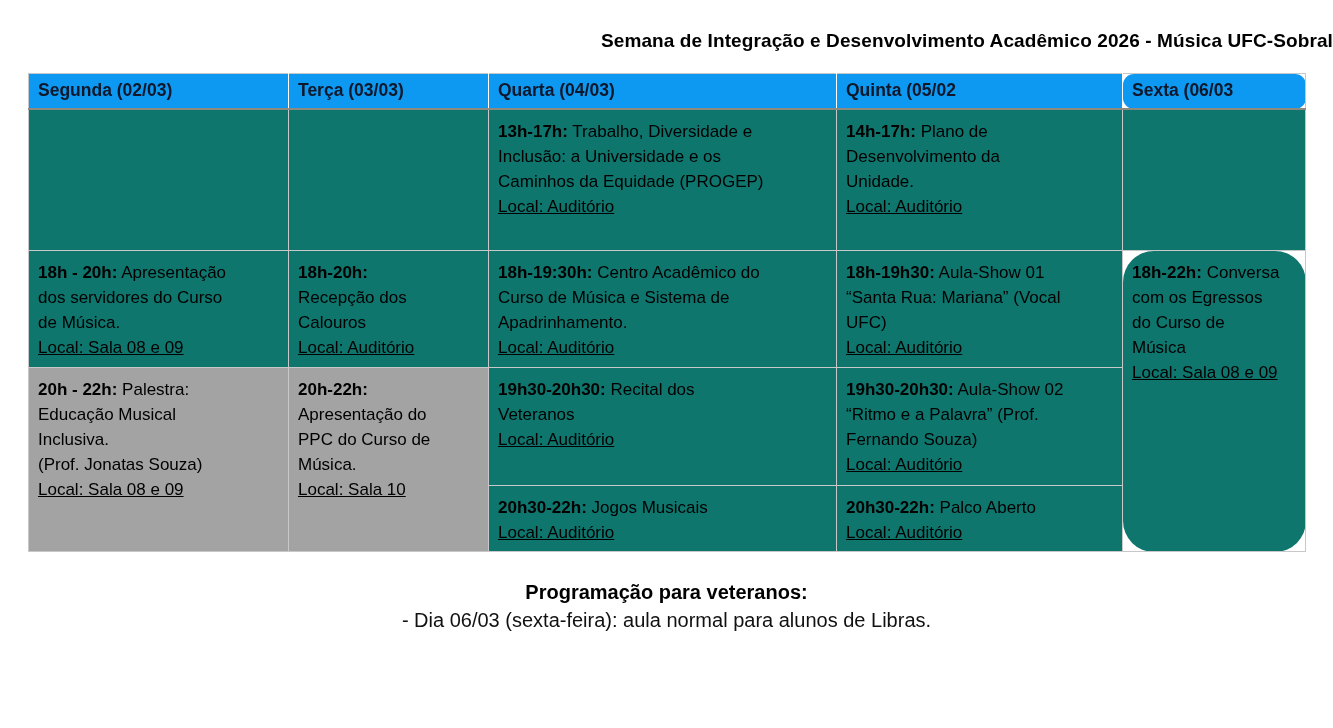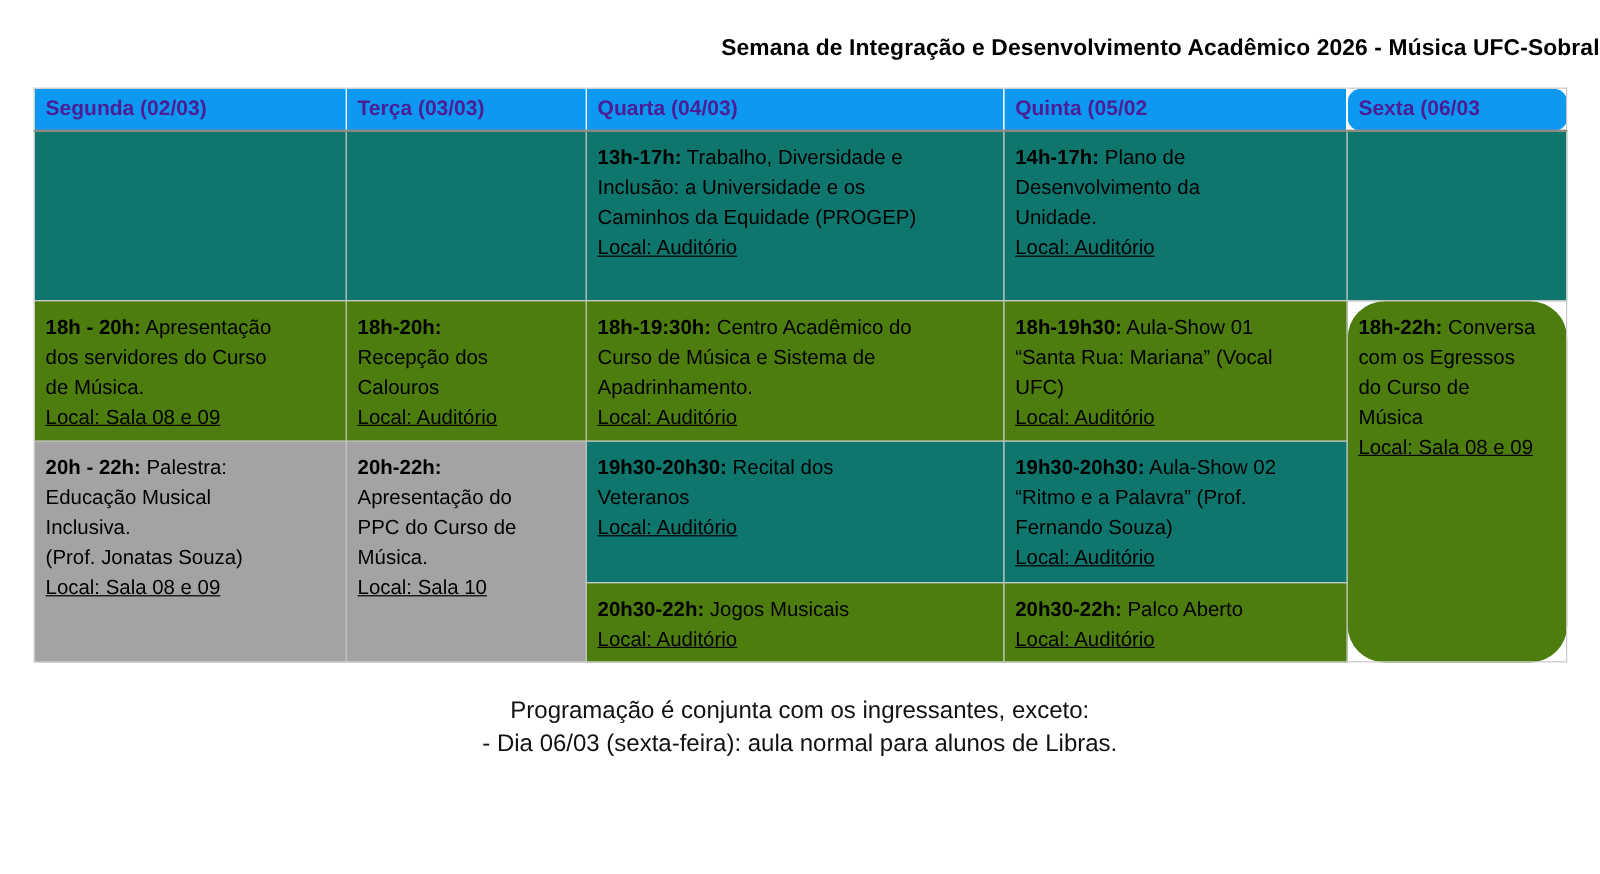--- a/index.html
+++ b/index.html
@@ -20,41 +20,41 @@
   }
   table.schedule {
     border-collapse: collapse;
     table-layout: fixed;
     width: 1277px;
     margin: 20px 0 0 28px;
     border: 1px solid #c8c8c8;
   }
   th {
     background: #0d99f2;
-    color: #4c1d95;
+    color: #0f172a;
     font-size: 17.5px;
     font-weight: 700;
     text-align: left;
     height: 35px;
     padding: 0 4px 0 9px;
     border-right: 1px solid rgba(255,255,255,0.85);
     border-bottom: 2px solid #8e8a80;
     white-space: nowrap;
     overflow: hidden;
   }
   th:last-child { border-right: none; border-radius: 11px; }
   td {
     vertical-align: top;
     border: 1px solid #c8c8c8;
     padding: 9px 5px 6px 9px;
     font-size: 17px;
     line-height: 25px;
     background: #0f766e;
   }
-  tr.row-gray > td { background: #4d7c0f; }
+  tr.row-gray > td { background: #0f766e; }
   td.bg-gray { background: #f4f4f4; border-radius: 31px; }
   td.bg-white { background: #a3a3a3; }
   .txt { margin: 0; white-space: pre-line; }
   .time { font-weight: 700; }
   .local { margin: 0; text-decoration: underline; }
   .footer { text-align: center; margin-top: 26px; }
   .footer-heading {
     font-size: 20px;
     font-weight: 700;
     line-height: 28px;
@@ -175,15 +175,15 @@
       </td>
       <td>
         <p class="txt"><span class="time">20h30-22h:</span><span class="desc"> Palco Aberto</span></p>
         <p class="local">Local: Auditório</p>
       </td>
     </tr>
   </tbody>
 </table>
 
 <div class="footer">
-  <p class="footer-line">Programação é conjunta com os ingressantes, exceto:</p>
+  <p class="footer-heading">Programação para veteranos:</p>
   <p class="footer-line">- Dia 06/03 (sexta-feira): aula normal para alunos de Libras.</p>
 </div>
 
 </body></html>

